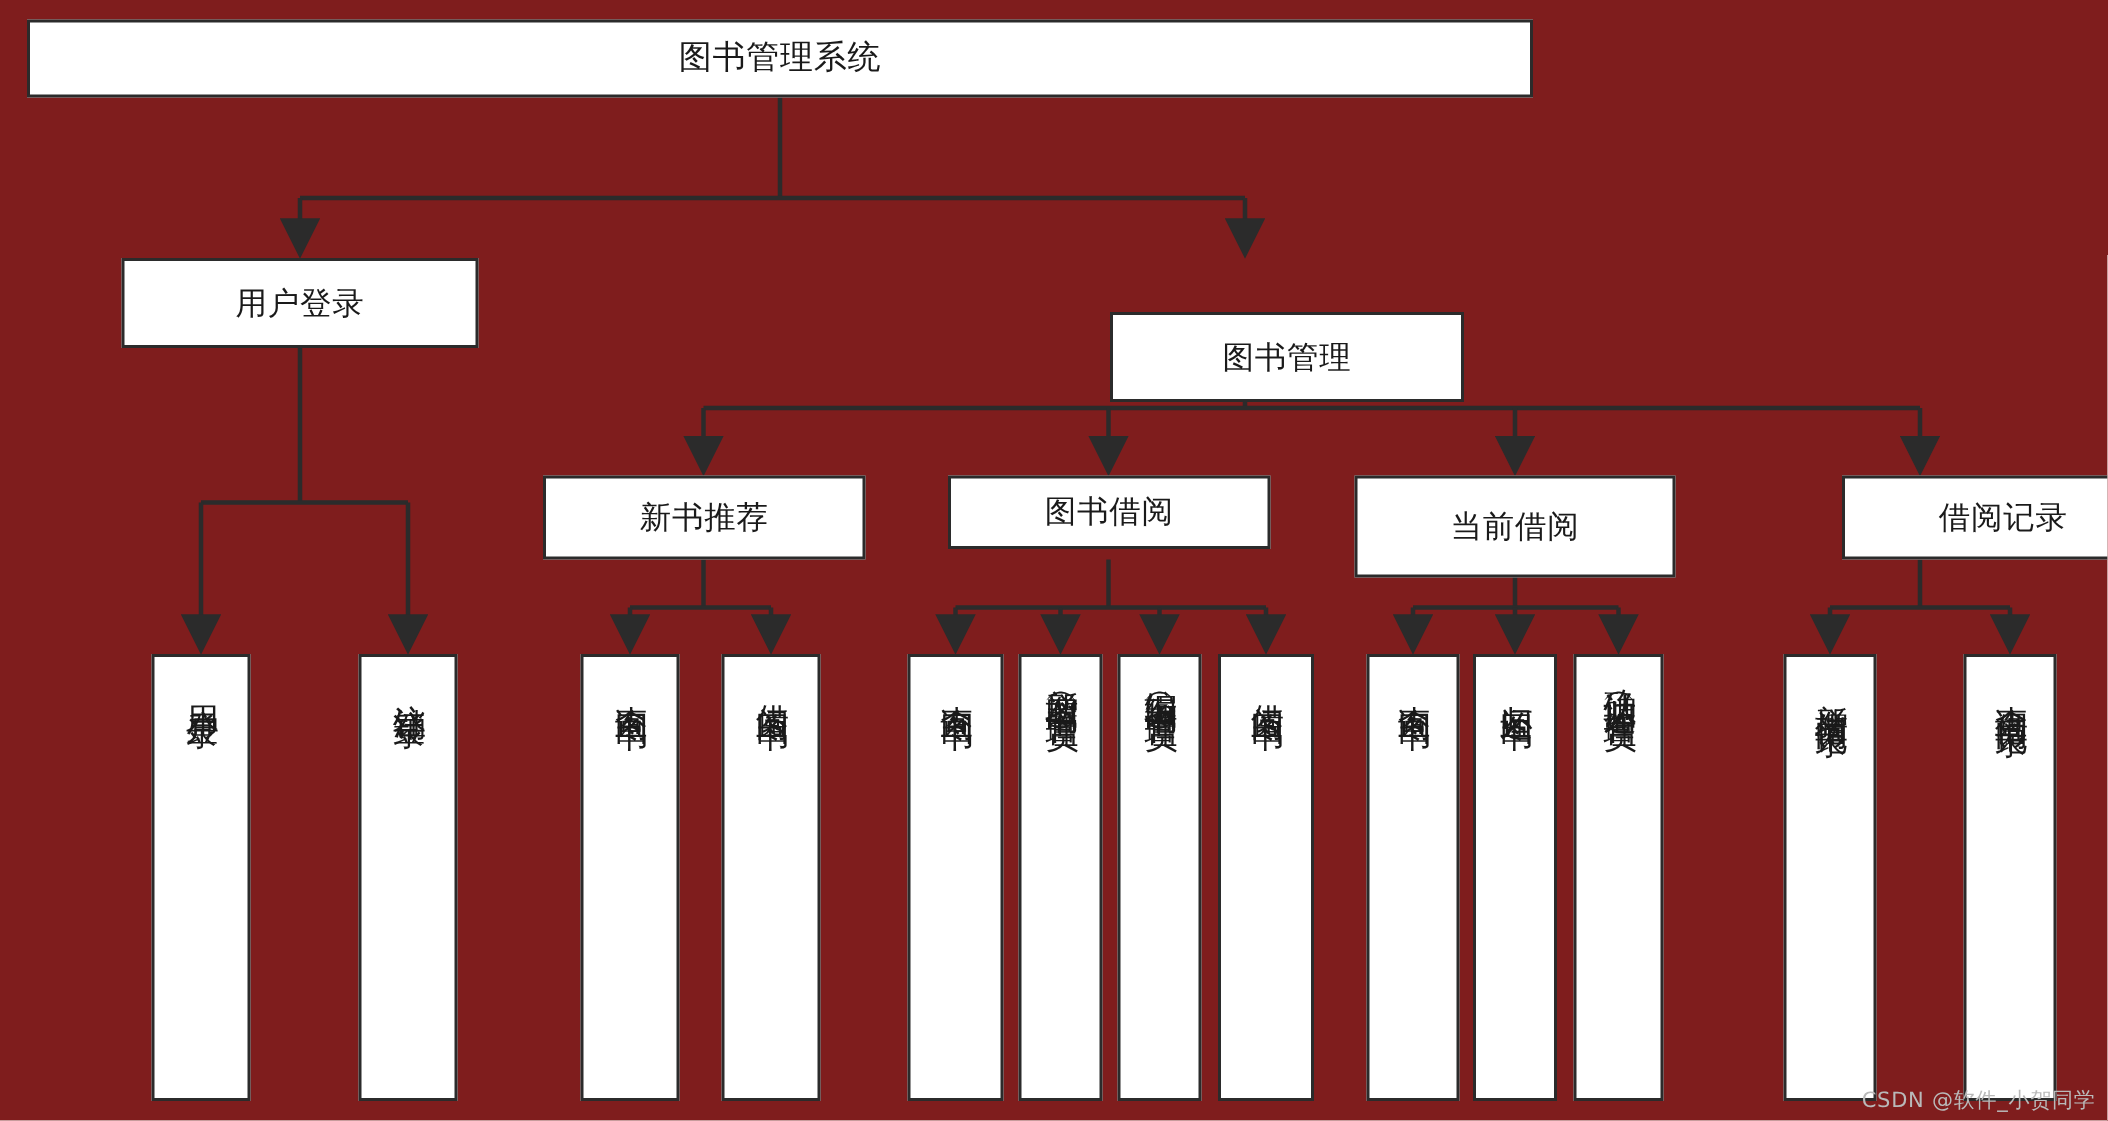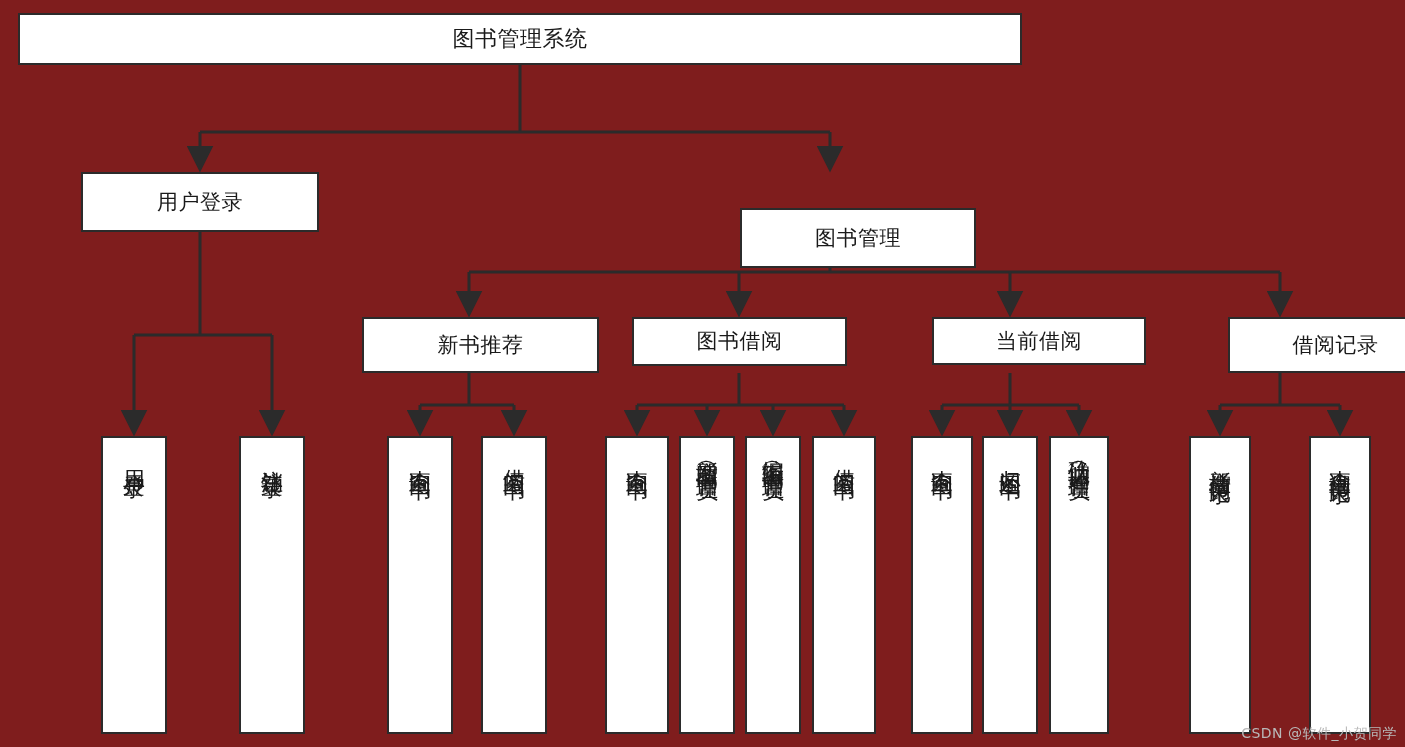--- a/index.html
+++ b/index.html
@@ -135,27 +135,27 @@
     <span class="node-label">图书管理系统</span>
   </div>
 
   <div class="node horiz" style="left:81px; top:172px; width:238px; height:60px;">
     <span class="node-label">用户登录</span>
   </div>
   <div class="node horiz" style="left:740px; top:172px; width:236px; height:60px;margin-top:36px;">
     <span class="node-label">图书管理</span>
   </div>
 
-  <div class="node horiz" style="left:362px; top:317px; width:237px; height:56px;">
+  <div class="node horiz" style="left:362px; top:317px; width:215px; height:56px;">
     <span class="node-label">新书推荐</span>
   </div>
   <div class="node horiz" style="left:632px; top:317px; width:215px; height:49px;">
     <span class="node-label">图书借阅</span>
   </div>
-  <div class="node horiz" style="left:903px; top:317px; width:214px; height:48px;margin-left:29px;">
+  <div class="node horiz" style="left:903px; top:317px; width:214px; height:68px;">
     <span class="node-label">当前借阅</span>
   </div>
   <div class="node horiz" style="left:1228px; top:317px; width:215px; height:56px;">
     <span class="node-label">借阅记录</span>
   </div>
 
   <div class="node vert" style="left:101px; top:436px; width:66px; height:298px;">
     <span class="node-label">用户登录</span>
   </div>
   <div class="node vert" style="left:239px; top:436px; width:66px; height:298px;">

